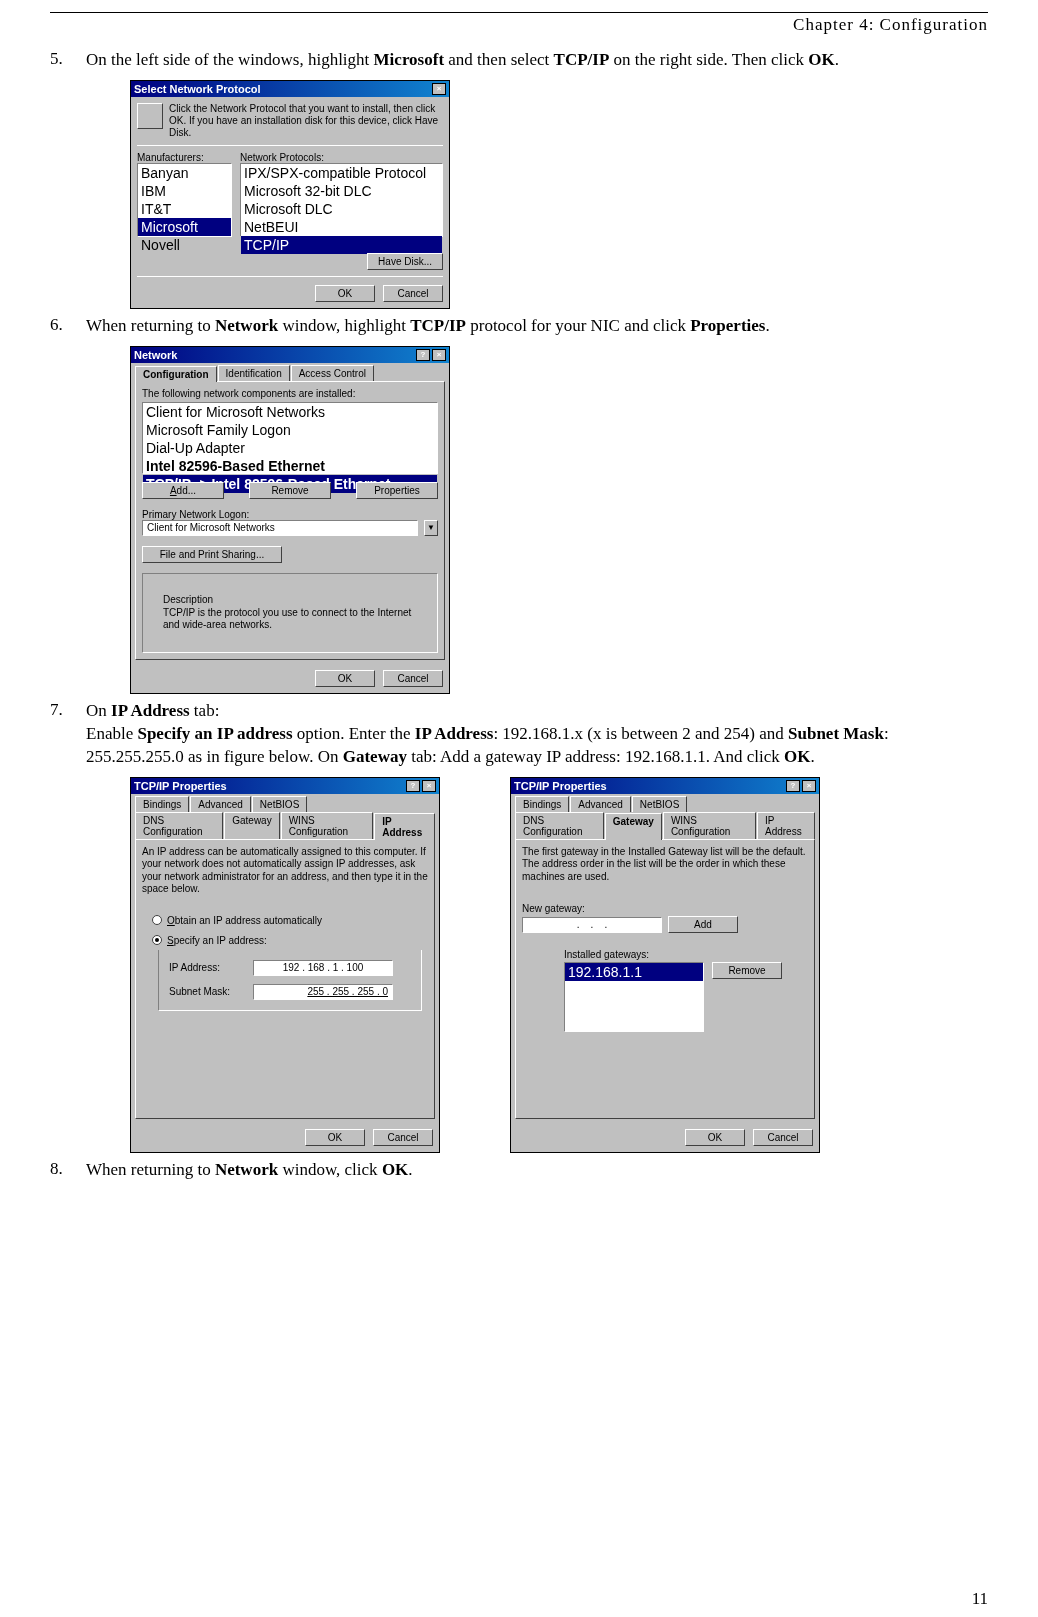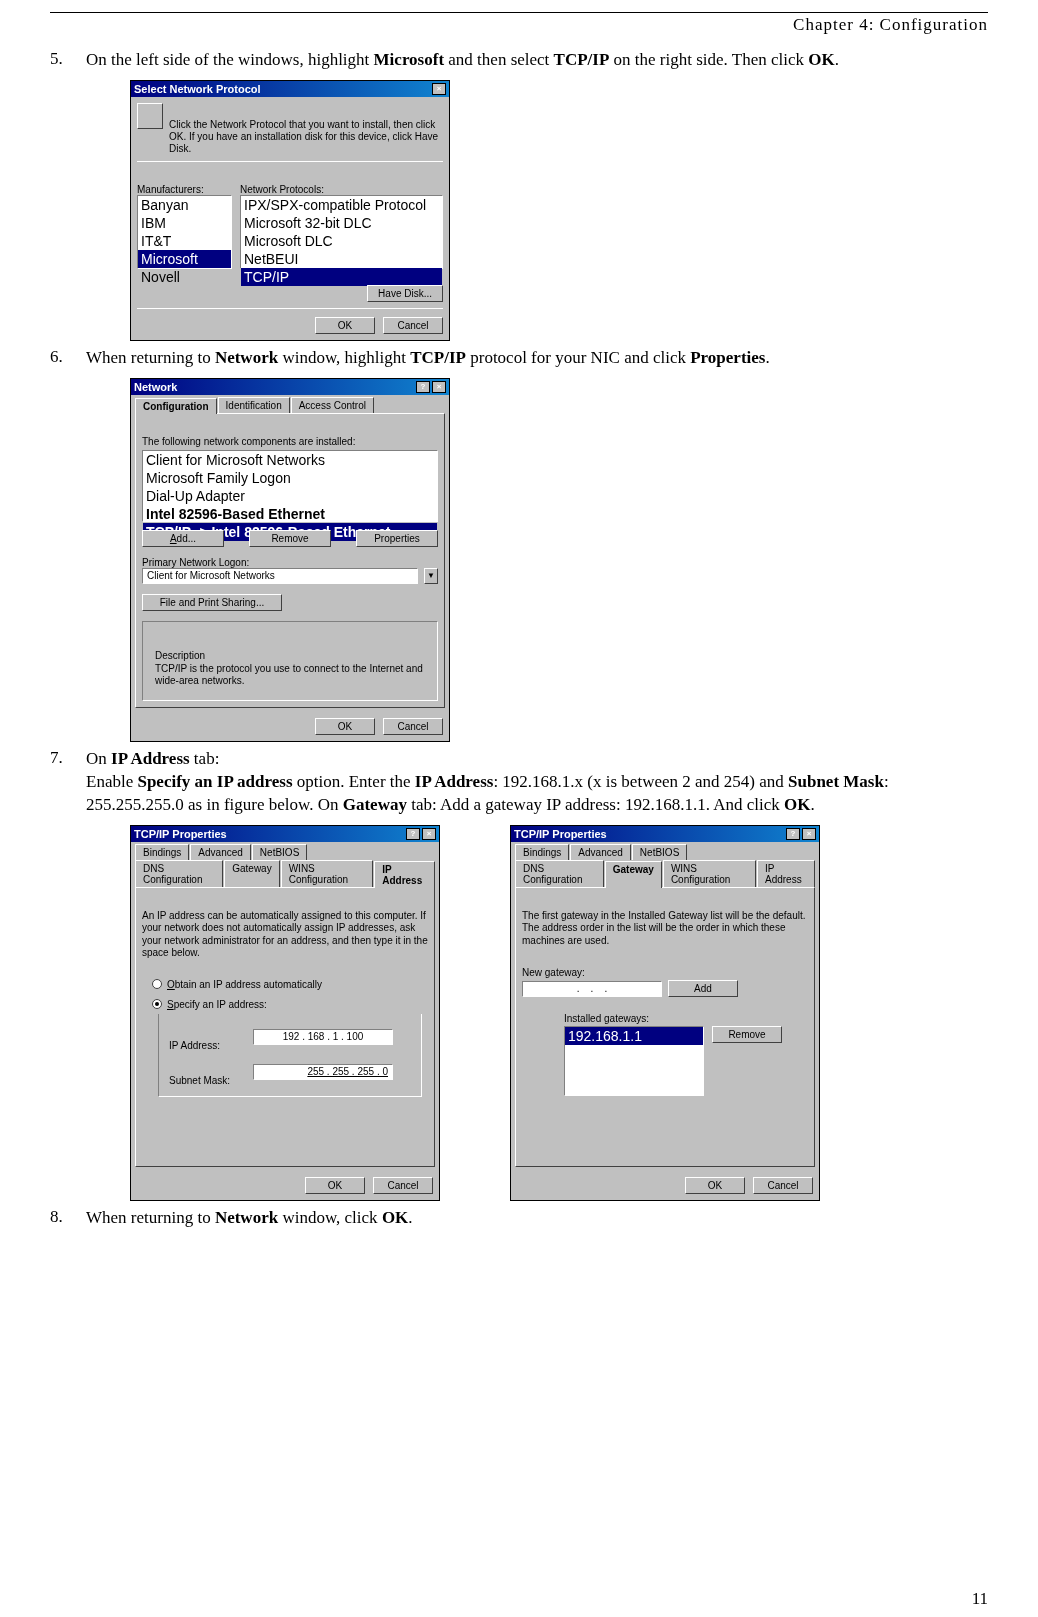--- a/index.html
+++ b/index.html
@@ -122,21 +122,21 @@
     top: 1px;
     font-weight: bold;
   }
   .panel {
     margin: 0 4px 4px 4px;
     border: 1px solid;
     border-color: #fff #404040 #404040 #fff;
     background: #c0c0c0;
     padding: 6px;
   }
-  .label { font-size: 10px; color: #000; margin-top: 16px; }
+  .label { font-size: 10px; color: #000; }
   .white-list {
     background: #fff;
     border: 1px solid;
     border-color: #808080 #fff #fff #808080;
     font-size: 14px;
   }
   .white-list .item {
     padding: 1px 3px;
     white-space: nowrap;
     overflow: hidden;
@@ -176,21 +176,21 @@
   .radio.on::after {
     content: "";
     position: absolute;
     width: 4px; height: 4px; border-radius: 50%;
     background: #000;
     left: 2px; top: 2px;
   }
   .group {
     border: 1px solid;
     border-color: #808080 #fff #fff #808080;
-    padding: 12px;
+    padding: 20px;
     margin-top: 8px;
     position: relative;
   }
   .under { text-decoration: underline; }
 
   .page-num {
     position: absolute;
     bottom: 20px;
     right: 50px;
     font-size: 17px;

